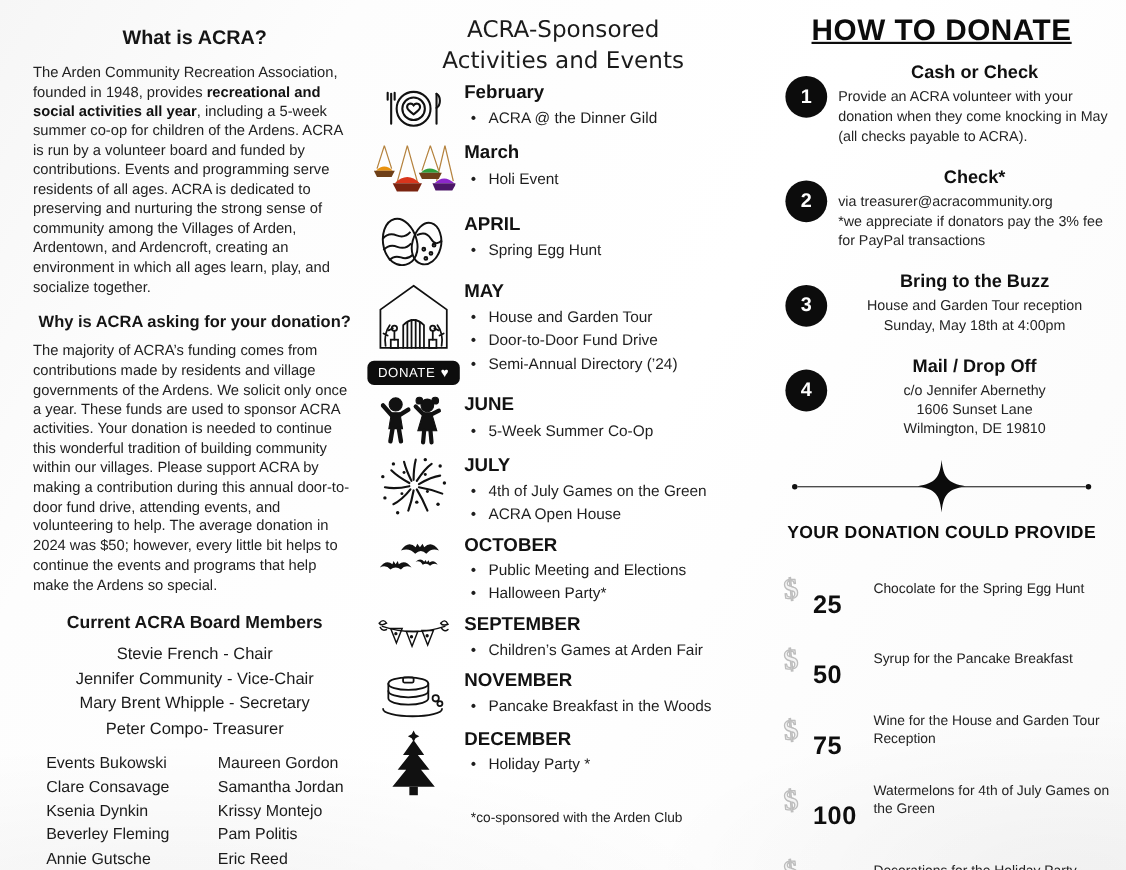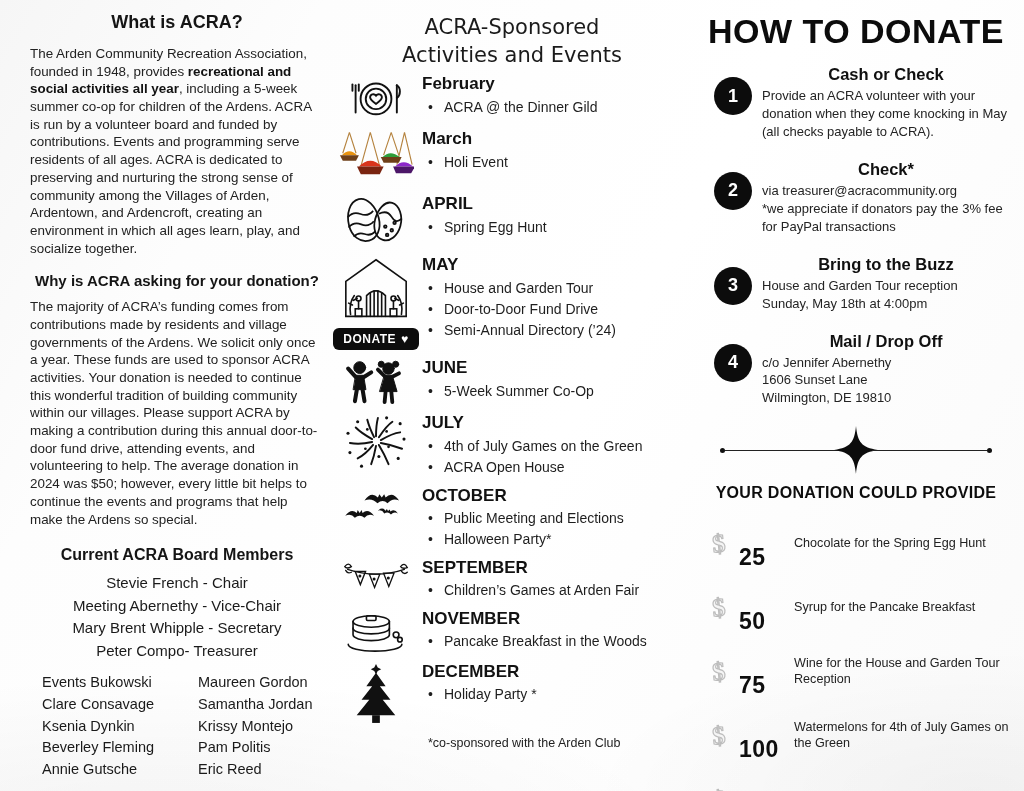--- a/index.html
+++ b/index.html
@@ -9,21 +9,21 @@
   .page {
     position: relative; width: 1024px; height: 791px; overflow: hidden;
     background:
       radial-gradient(900px 300px at 15% 108%, rgba(0,0,0,0.05), rgba(0,0,0,0) 60%),
       radial-gradient(700px 260px at 95% 100%, rgba(0,0,0,0.04), rgba(0,0,0,0) 55%),
       linear-gradient(120deg, #f6f6f6 0%, #fdfdfd 22%, #ffffff 55%, #fafafa 100%);
     display: flex;
   }
 
   
-  .col-left { width: 330px; padding: 8px 6px 0 30px; }
+  .col-left { width: 330px; padding: 20px 6px 0 30px; }
   .what-title { font-size: 18px; font-weight: 800; text-align: center; margin: 4px 0 12px; color: #151515; }
   .body-text { font-size: 13.4px; line-height: 1.32; color: #222; }
   .body-text b { font-weight: 700; color: #111; }
   .why-title { font-size: 15px; font-weight: 800; text-align: center; margin: 15px 0 9px; color: #151515; }
   .board-title { font-size: 16px; font-weight: 800; text-align: center; margin: 18px 0 8px; color: #151515; }
   .officers { text-align: center; font-size: 15px; line-height: 1.5; margin-bottom: 10px; color: #1a1a1a; }
   .members { display: flex; padding-left: 12px; gap: 26px; font-size: 14.5px; line-height: 1.5; color: #1a1a1a; }
   .members .mcol { min-width: 130px; }
 
   
@@ -31,38 +31,38 @@
   .mid-title { font-family: "DejaVu Sans", sans-serif; font-size: 21px; font-weight: 400; text-align: center; line-height: 1.32; color: #1b1b1b; margin-bottom: 4px; }
   .month-row { display: flex; align-items: flex-start; margin-bottom: 7px; }
   .icon-cell { width: 92px; flex-shrink: 0; display: flex; flex-direction: column; align-items: center; justify-content: center; padding-top: 2px; }
   .month-body { flex: 1; }
   .month-name { font-size: 17px; font-weight: 800; color: #121212; line-height: 1.25; }
   .events { list-style: none; margin: 2px 0 0 6px; }
   .events li { font-size: 14px; line-height: 1.5; color: #1e1e1e; padding-left: 16px; position: relative; }
   .events li::before { content: "•"; position: absolute; left: 0; top: 0; font-size: 14px; }
   .donate-btn {
     margin-top: 6px; background: #0d0d0d; color: #fff; border: none; border-radius: 6px;
-    font-size: 12px; font-weight: 700; letter-spacing: .5px; padding: 4px 10px;
+    font-size: 12px; font-weight: 400; letter-spacing: .5px; padding: 4px 10px;
     display: inline-flex; align-items: center; gap: 5px; cursor: pointer;
     font-family: "Liberation Sans", sans-serif;
   }
   .footnote { font-size: 12.5px; color: #222; margin: 4px 0 0 6px; }
 
   
   .col-right { width: 330px; padding: 12px 14px 0 8px; }
-  .donate-title { font-size: 34px; font-weight: 800; letter-spacing: .5px; text-align: center; color: #0c0c0c; margin-bottom: 14px; }
+  .donate-title { font-size: 27px; font-weight: 800; letter-spacing: .5px; text-align: center; color: #0c0c0c; margin-bottom: 14px; text-decoration: underline; }
   .step { display: grid; grid-template-columns: 52px 1fr; column-gap: 8px; margin-bottom: 19px; }
   .step-num {
     width: 38px; height: 38px; border-radius: 50%; background: #0c0c0c; color: #fff;
     font-size: 18px; font-weight: 800; display: flex; align-items: center; justify-content: center;
     margin-top: 12px; margin-left: 12px;
   }
   .step-heading { font-size: 16.5px; font-weight: 800; text-align: center; color: #101010; margin-bottom: 3px; }
   .step-body { font-size: 13px; line-height: 1.38; color: #242424; }
-  .step-body.center { }
+  .step-body.center { text-align: center; }
   .divider { display: flex; align-items: center; margin: 6px 18px 10px; }
   .divider .dot { width: 5px; height: 5px; border-radius: 50%; background: #111; }
   .divider .line { flex: 1; height: 1.6px; background: #222; }
   .divider svg { margin: 0 -6px; }
   .provide-title { font-size: 16px; font-weight: 800; text-align: center; letter-spacing: .3px; color: #0d0d0d; margin-bottom: 14px; }
   .provide-row { display: flex; align-items: center; gap: 9px; margin: 0 0 9px 6px; }
   .dollar {
     font-family: "Liberation Serif", serif; font-size: 26px; font-weight: 700;
     color: #f5f5f5; -webkit-text-stroke: 1.2px #bdbdbd; transform: rotate(-6deg);
     width: 22px; text-align: center; flex-shrink: 0; line-height: 1;
@@ -78,21 +78,21 @@
 <div class="page">
 
   <div class="col-left">
     <h1 class="what-title">What is ACRA?</h1>
     <p class="body-text"><span>The Arden Community Recreation Association, founded in 1948, provides </span><b>recreational and social activities all year</b><span>, including a 5-week summer co-op for children of the Ardens. ACRA is run by a volunteer board and funded by contributions. Events and programming serve residents of all ages. ACRA is dedicated to preserving and nurturing the strong sense of community among the Villages of Arden, Ardentown, and Ardencroft, creating an environment in which all ages learn, play, and socialize together.</span></p>
     <h2 class="why-title">Why is ACRA asking for your donation?</h2>
     <p class="body-text">The majority of ACRA’s funding comes from contributions made by residents and village governments of the Ardens. We solicit only once a year. These funds are used to sponsor ACRA activities. Your donation is needed to continue this wonderful tradition of building community within our villages. Please support ACRA by making a contribution during this annual door-to-door fund drive, attending events, and volunteering to help. The average donation in 2024 was $50; however, every little bit helps to continue the events and programs that help make the Ardens so special.</p>
     <h2 class="board-title">Current ACRA Board Members</h2>
     <div class="officers">
       <div>Stevie French - Chair</div>
-      <div>Meeting Abernethy - Vice-Chair</div>
+      <div>Jennifer Community - Vice-Chair</div>
       <div>Mary Brent Whipple - Secretary</div>
       <div>Peter Compo- Treasurer</div>
     </div>
     <div class="members">
       <div class="mcol">
         <div>Events Bukowski</div>
         <div>Clare Consavage</div>
         <div>Ksenia Dynkin</div>
         <div>Beverley Fleming</div>
         <div>Annie Gutsche</div>

